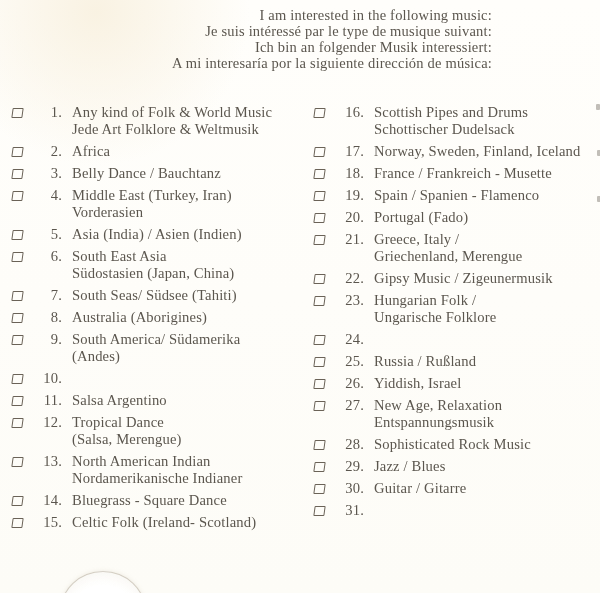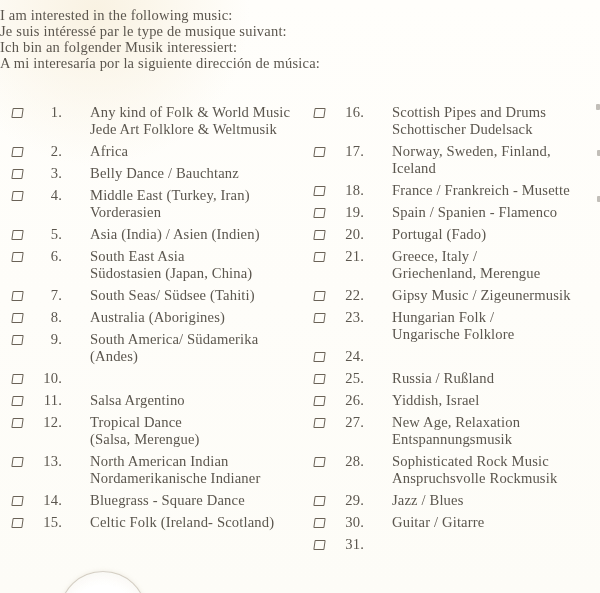--- a/index.html
+++ b/index.html
@@ -5,37 +5,37 @@
   html,body{margin:0;padding:0;}
   body{
     width:600px;height:593px;position:relative;overflow:hidden;
     font-family:"Liberation Serif","DejaVu Serif",serif;
     color:var(--text,#5b564e);
     background:
       radial-gradient(circle at 16% 2%, rgba(248,240,222,.85) 0%, rgba(248,240,222,0) 20%),
       linear-gradient(180deg,#fffefb 0%,#fdfcf7 100%);
   }
   .header{
-    position:absolute;top:8px;left:0;width:492px;text-align:left;
+    position:absolute;top:8px;left:0;width:492px;text-align:right;
     font-size:14.5px;line-height:15.9px;letter-spacing:.2px;
   }
   .col{position:absolute;top:104px;}
   #col-left{left:10px;width:296px;}
   #col-right{left:312px;width:286px;}
   .item{
     display:flex;align-items:flex-start;
     font-size:14.6px;line-height:17px;margin-bottom:5px;letter-spacing:.15px;
   }
   .cb{
     flex:0 0 auto;width:9px;height:8px;margin:4px 0 0 2px;
     border:1.6px solid var(--checkbox,#6a6257);border-radius:1px;
     transform:skewX(-8deg);background:transparent;
   }
   .num{flex:0 0 28px;text-align:right;margin-left:11px;}
-  .label{margin-left:28px;}
+  .label{margin-left:10px;}
   .label .line{display:block;}
   .watermark{
     position:absolute;left:60px;top:571px;width:84px;height:80px;
     border-radius:50%;
     border:1px solid rgba(172,162,144,.5);
     background:radial-gradient(circle at 50% 60%, rgba(255,255,255,.9) 55%, rgba(205,196,176,.18) 100%);
     box-shadow:0 0 4px rgba(190,180,160,.25);
   }
   .speck{position:absolute;width:4px;height:6px;background:rgba(120,114,104,.45);border-radius:1px;}
   .speck.s1{left:596px;top:104px;}
@@ -246,21 +246,20 @@
       <span class="label">
         <span class="line">New Age, Relaxation</span>
         <span class="line">Entspannungsmusik</span>
       </span>
     </div>
     <div class="item">
       <span class="cb"></span>
       <span class="num">28.</span>
       <span class="label">
         <span class="line">Sophisticated Rock Music</span>
-        <span class="line">Anspruchsvolle Rockmusik</span>
       </span>
     </div>
     <div class="item">
       <span class="cb"></span>
       <span class="num">29.</span>
       <span class="label">
         <span class="line">Jazz / Blues</span>
       </span>
     </div>
     <div class="item">

